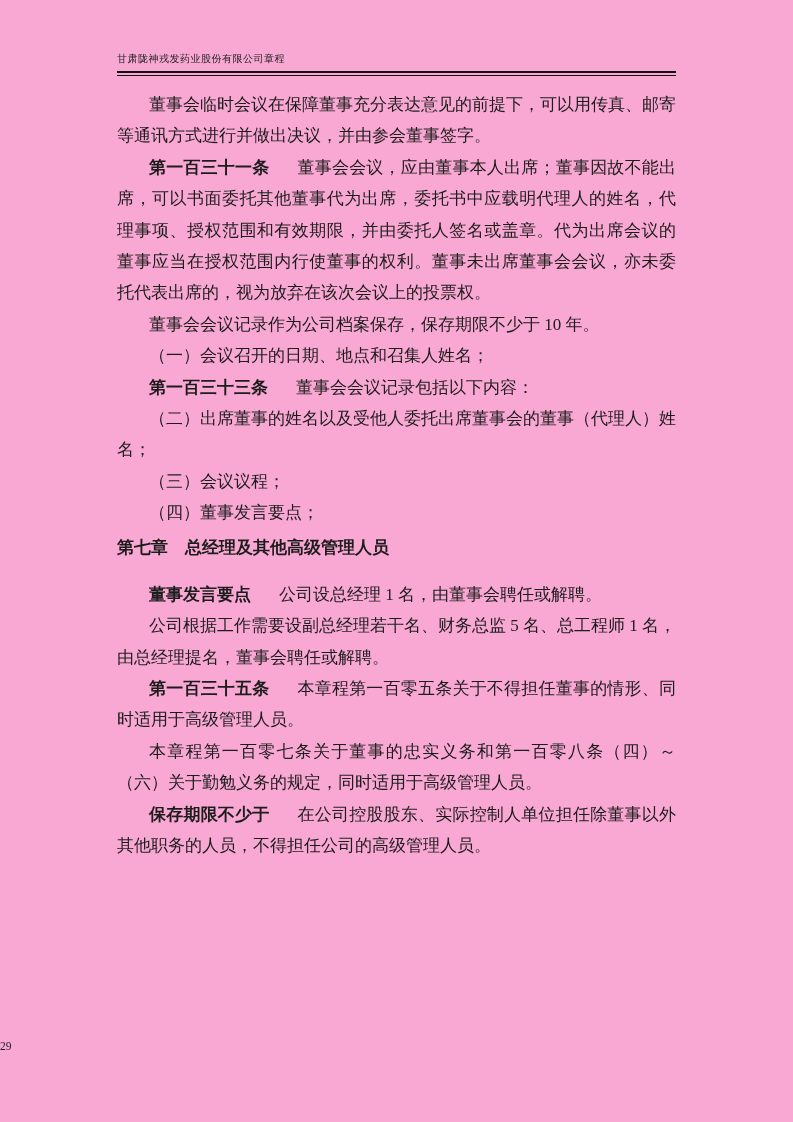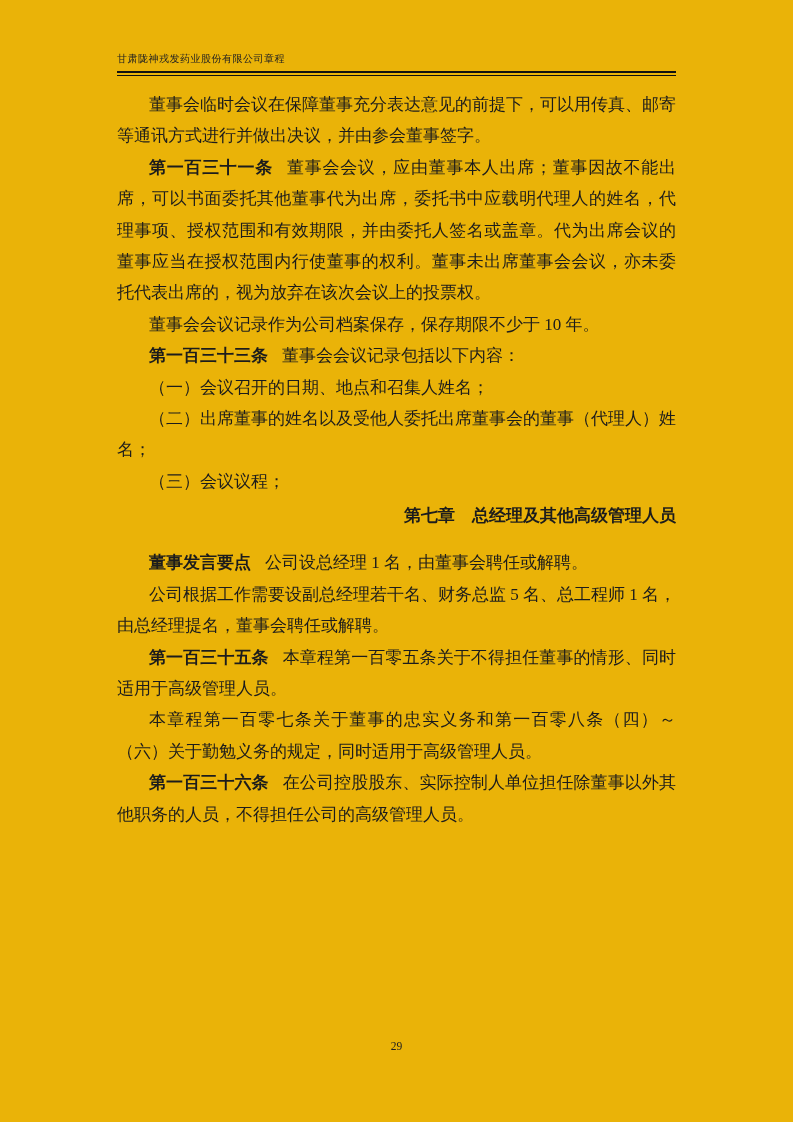--- a/index.html
+++ b/index.html
@@ -4,21 +4,21 @@
 <style>
   html, body {
     margin: 0;
     padding: 0;
     background: #ffffff;
   }
   .page {
     position: relative;
     width: 793px;
     height: 1122px;
-    background: #eab308;
+    background: #f9a8d4;
     font-family: "Liberation Serif", "DejaVu Serif", serif;
     color: #1c1c1c;
     overflow: hidden;
   }
   .header {
     position: absolute;
     left: 117px;
     top: 52px;
     width: 559px;
   }
@@ -42,36 +42,36 @@
     text-align: justify;
   }
   p.para {
     margin: 0;
     font-size: 17px;
     line-height: 31.4px;
     text-indent: 32px;
   }
   .article-label {
     font-weight: 700;
-    margin-right: 14px;
+    margin-right: 28px;
   }
   h2.chapter {
     margin: 1px 0 13px 0;
     font-size: 17px;
     line-height: 36px;
     font-weight: 700;
-    text-align: right;
+    text-align: left;
     text-indent: 0;
   }
   .footer {
     position: absolute;
     left: 0;
     top: 1036px;
     width: 793px;
-    text-align: center;
+    text-align: left;
   }
   .page-number {
     font-size: 11.5px;
     line-height: 14px;
     color: #222222;
   }
 </style>
 </head>
 <body>
 
@@ -79,29 +79,30 @@
 
   <div class="header">
     <div class="header-title">甘肃陇神戎发药业股份有限公司章程</div>
     <div class="header-rule"></div>
   </div>
 
   <main class="content">
       <p class="para"><span>董事会临时会议在保障董事充分表达意见的前提下，可以用传真、邮寄等通讯方式进行并做出决议，并由参会董事签字。</span></p>
       <p class="para"><b class="article-label">第一百三十一条</b><span>董事会会议，应由董事本人出席；董事因故不能出席，可以书面委托其他董事代为出席，委托书中应载明代理人的姓名，代理事项、授权范围和有效期限，并由委托人签名或盖章。代为出席会议的董事应当在授权范围内行使董事的权利。董事未出席董事会会议，亦未委托代表出席的，视为放弃在该次会议上的投票权。</span></p>
       <p class="para"><span>董事会会议记录作为公司档案保存，保存期限不少于 10 年。</span></p>
+      <p class="para"><span>（一）会议召开的日期、地点和召集人姓名；</span></p>
       <p class="para"><b class="article-label">第一百三十三条</b><span>董事会会议记录包括以下内容：</span></p>
-      <p class="para"><span>（一）会议召开的日期、地点和召集人姓名；</span></p>
       <p class="para"><span>（二）出席董事的姓名以及受他人委托出席董事会的董事（代理人）姓名；</span></p>
       <p class="para"><span>（三）会议议程；</span></p>
+      <p class="para"><span>（四）董事发言要点；</span></p>
       <h2 class="chapter"><span>第七章　总经理及其他高级管理人员</span></h2>
       <p class="para"><b class="article-label">董事发言要点</b><span>公司设总经理 1 名，由董事会聘任或解聘。</span></p>
       <p class="para"><span>公司根据工作需要设副总经理若干名、财务总监 5 名、总工程师 1 名，由总经理提名，董事会聘任或解聘。</span></p>
       <p class="para"><b class="article-label">第一百三十五条</b><span>本章程第一百零五条关于不得担任董事的情形、同时适用于高级管理人员。</span></p>
       <p class="para"><span>本章程第一百零七条关于董事的忠实义务和第一百零八条（四）～（六）关于勤勉义务的规定，同时适用于高级管理人员。</span></p>
-      <p class="para"><b class="article-label">第一百三十六条</b><span>在公司控股股东、实际控制人单位担任除董事以外其他职务的人员，不得担任公司的高级管理人员。</span></p>
+      <p class="para"><b class="article-label">保存期限不少于</b><span>在公司控股股东、实际控制人单位担任除董事以外其他职务的人员，不得担任公司的高级管理人员。</span></p>
     </main>
 
   <div class="footer">
     <span class="page-number">29</span>
   </div>
 
 </div>
 
 </body></html>

